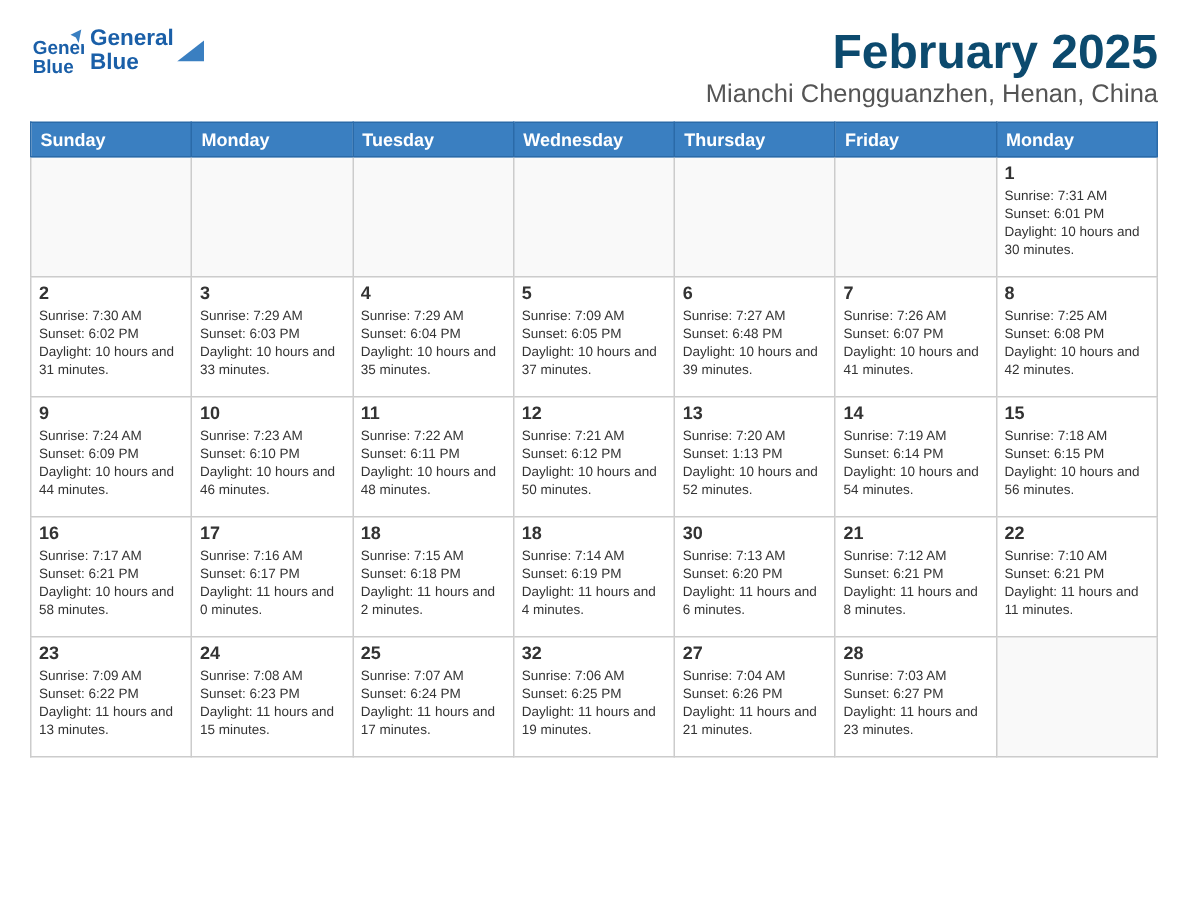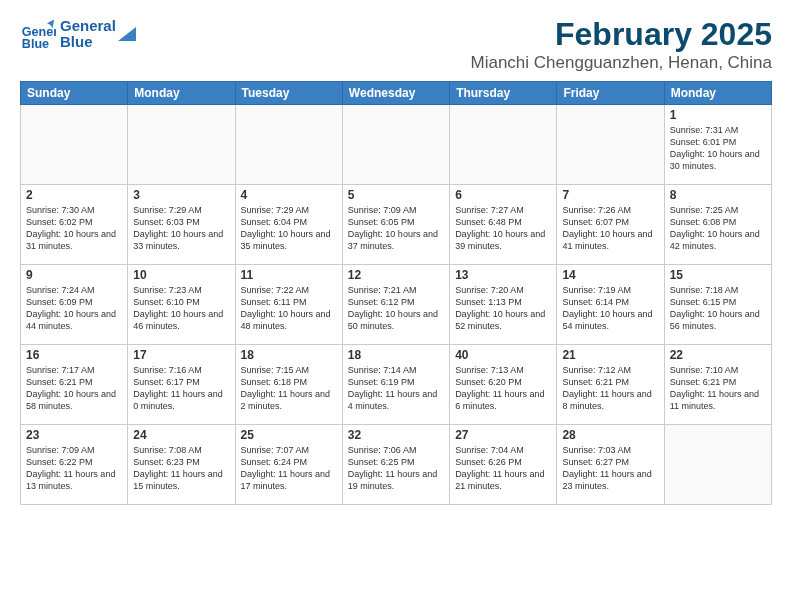--- a/index.html
+++ b/index.html
@@ -239,21 +239,21 @@
 Sunset: 6:18 PM
 Daylight: 11 hours and 2 minutes.</div>
           </td>
           <td>
             <span class="day-num">18</span>
             <div class="cell-content">Sunrise: 7:14 AM
 Sunset: 6:19 PM
 Daylight: 11 hours and 4 minutes.</div>
           </td>
           <td>
-            <span class="day-num">40</span>
+            <span class="day-num">30</span>
             <div class="cell-content">Sunrise: 7:13 AM
 Sunset: 6:20 PM
 Daylight: 11 hours and 6 minutes.</div>
           </td>
           <td>
             <span class="day-num">21</span>
             <div class="cell-content">Sunrise: 7:12 AM
 Sunset: 6:21 PM
 Daylight: 11 hours and 8 minutes.</div>
           </td>

